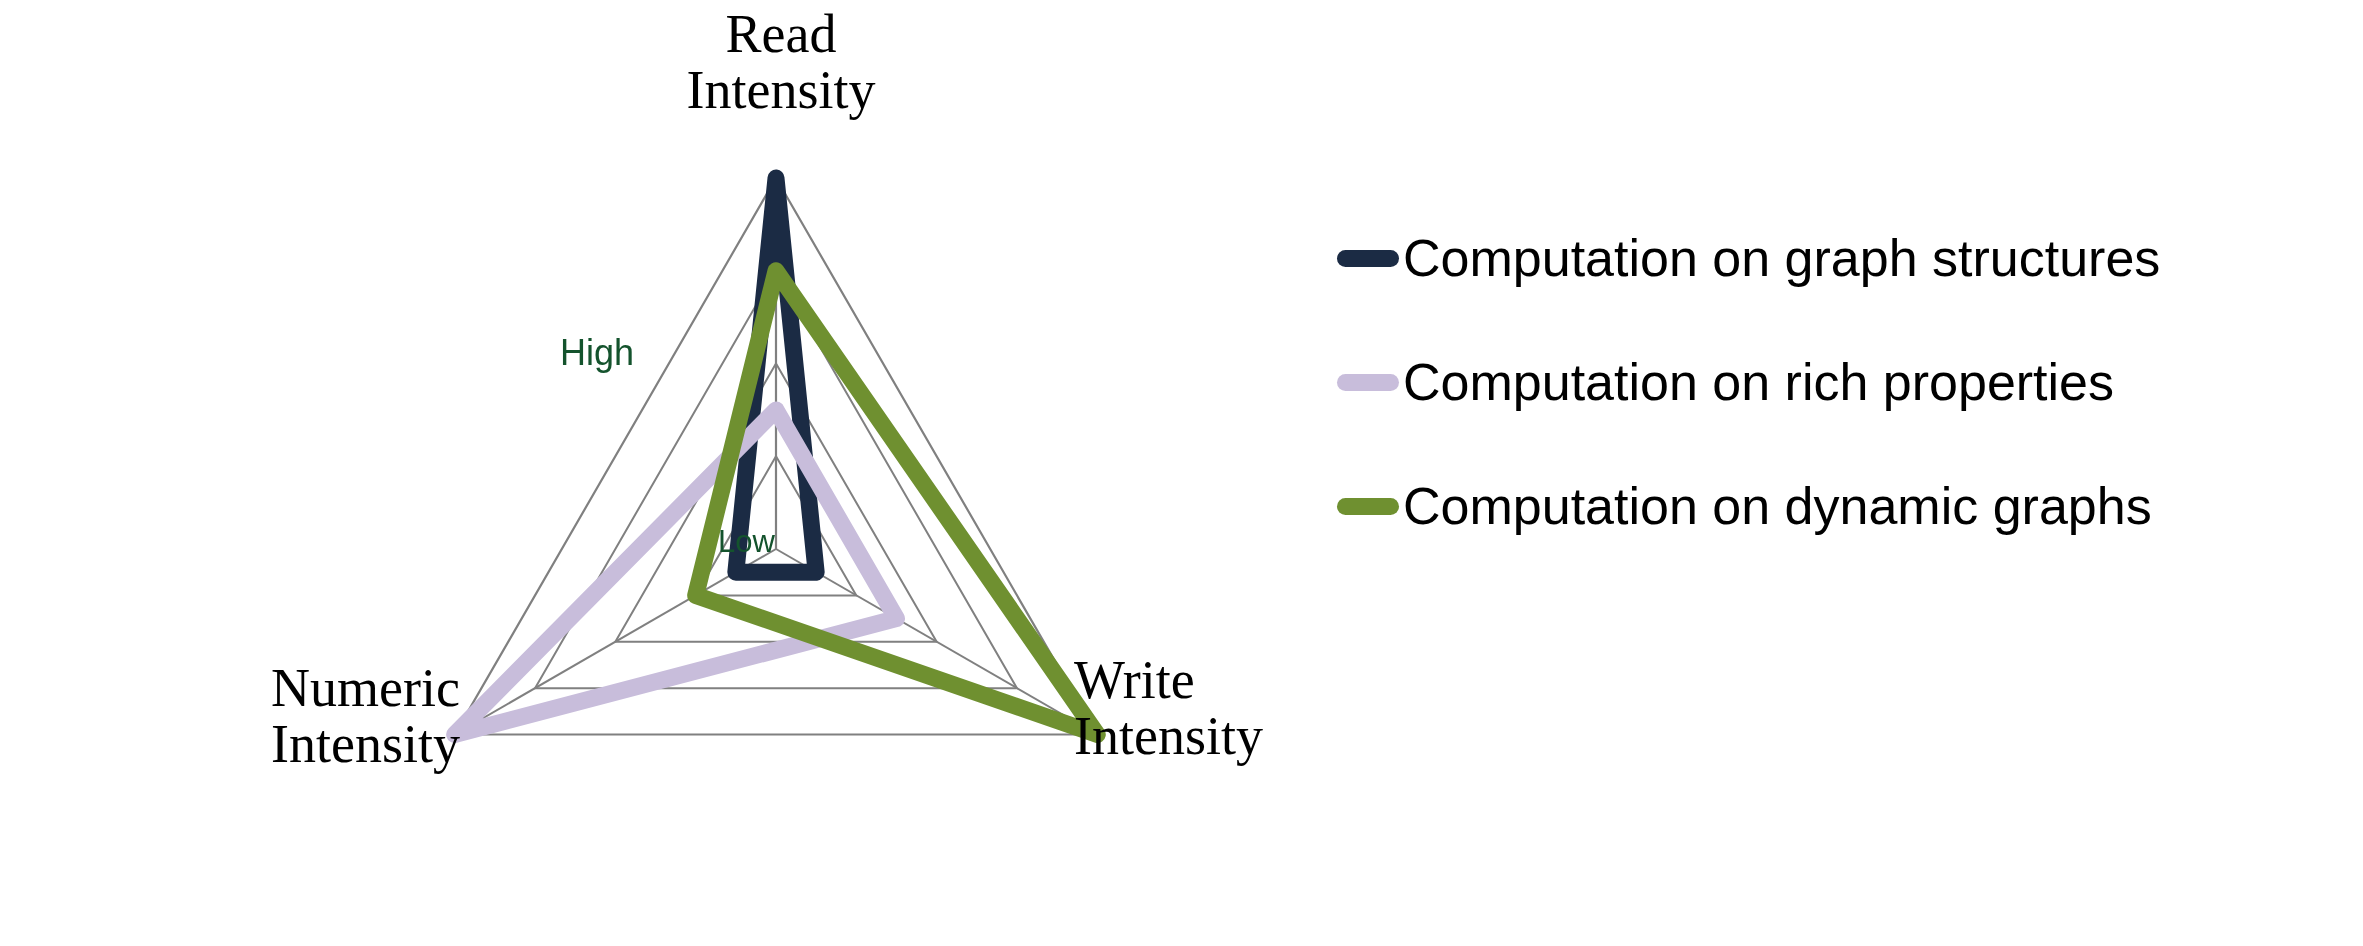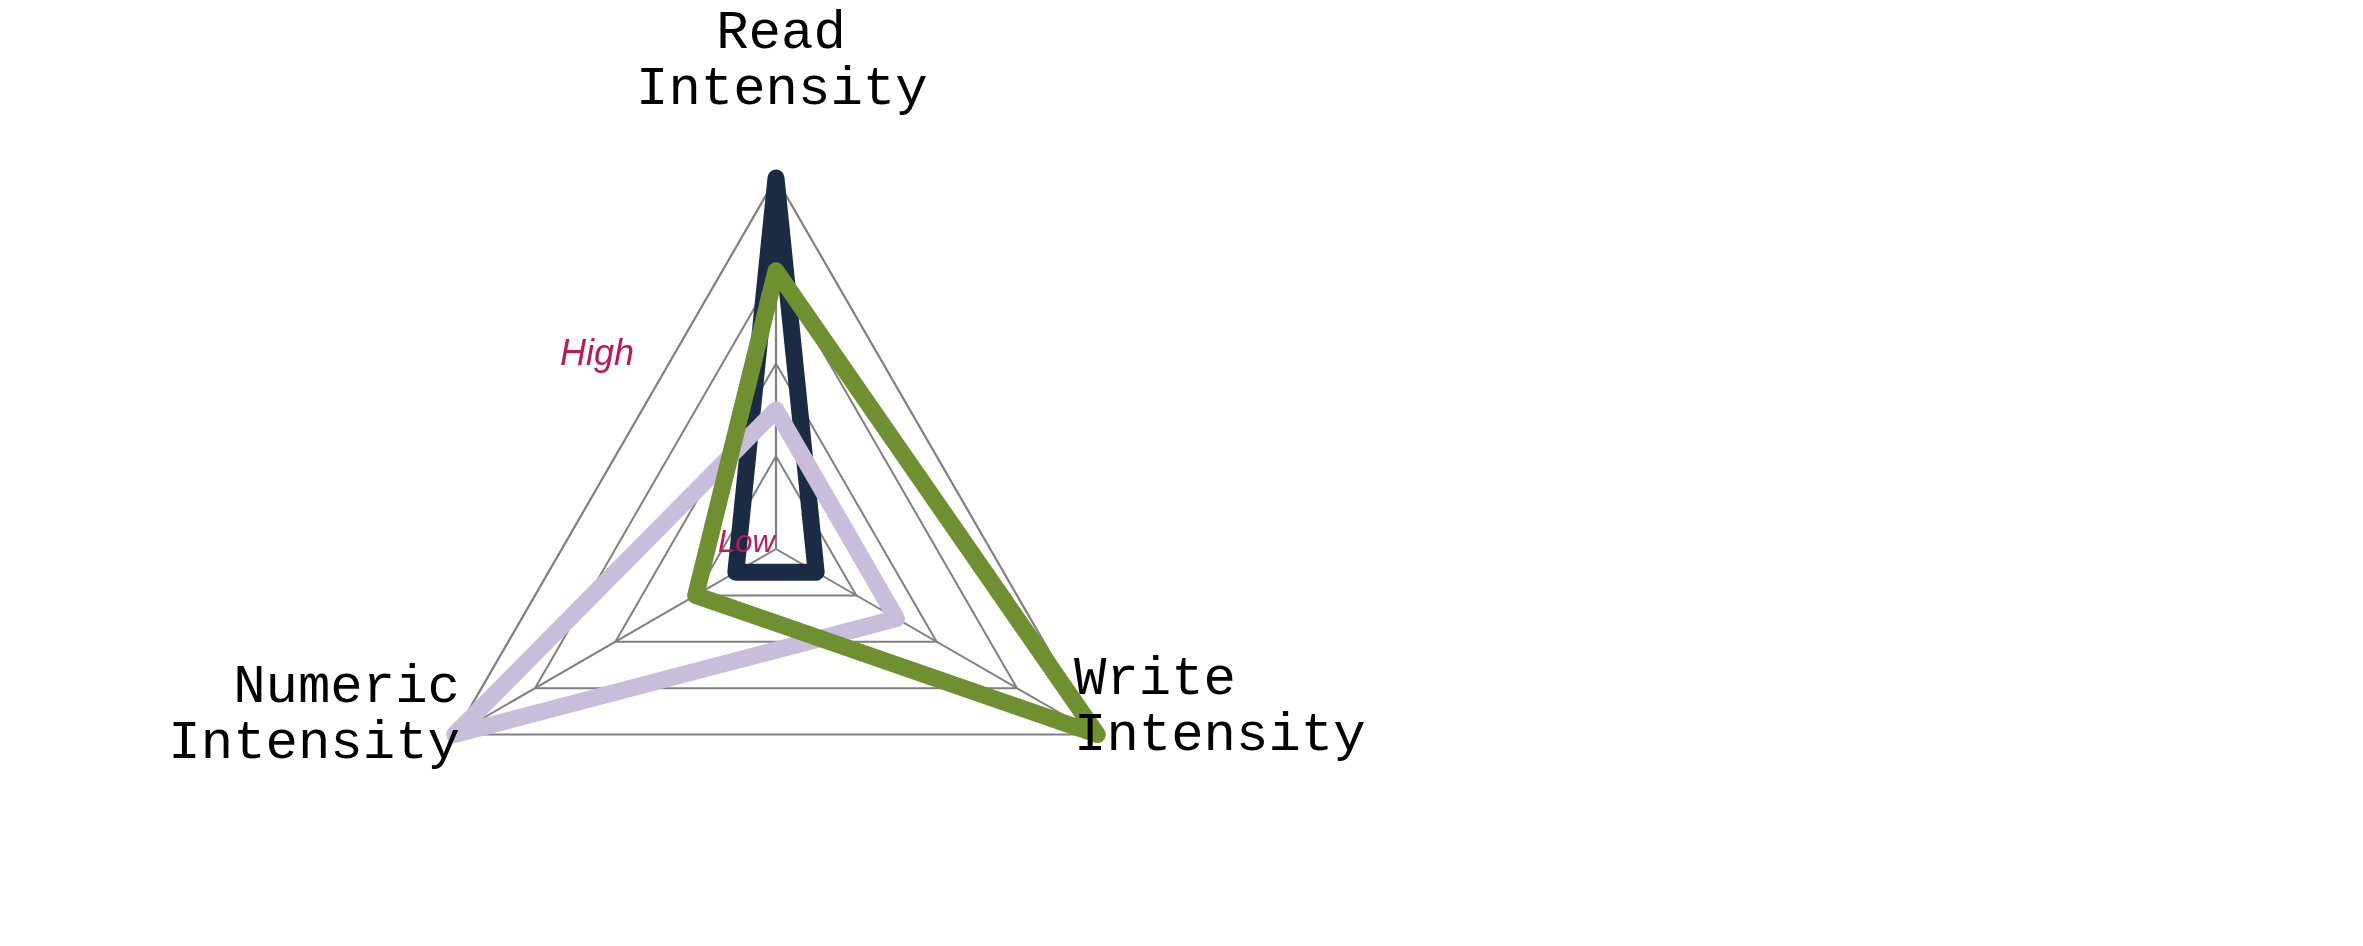--- a/index.html
+++ b/index.html
@@ -22,21 +22,21 @@
   }
   #radar-svg {
     position: absolute;
     left: 0;
     top: 0;
     width: 1400px;
     height: 946px;
   }
   .axis-title {
     position: absolute;
-    font-family: Liberation Mono, monospace;
+    font-family: Liberation Serif, serif;
     font-size: 54px;
     line-height: 1.04;
     color: #000000;
     white-space: pre-line;
     text-align: center;
     font-weight: 400;
   }
   #axis-title-read {
     left: 636px;
     top: 6px;
@@ -51,23 +51,22 @@
   #axis-title-numeric {
     left: 150px;
     top: 652px;
     width: 310px;
     text-align: right;
     margin-top: 8px;
   }
   .scale-label {
     position: absolute;
     font-family: "Liberation Sans", sans-serif;
-    color: #be185d;
+    color: #14532d;
     font-weight: 400;
-    font-style: italic;
   }
   #scale-label-high {
     left: 560px;
     top: 332px;
     font-size: 36px;
   }
   #scale-label-low {
     left: 718px;
     top: 524px;
     font-size: 31px;
@@ -129,14 +128,28 @@
   <div class="axis-title" id="axis-title-write">Write
 Intensity</div>
 
   <div class="axis-title" id="axis-title-numeric">Numeric
 Intensity</div>
 
   <div class="scale-label" id="scale-label-high">High</div>
 
   <div class="scale-label" id="scale-label-low">Low</div>
 
+  <div id="legend">
+      <div class="legend-item">
+        <span class="legend-swatch" style="background: rgb(27, 43, 68);"></span>
+        <span class="legend-label">Computation on graph structures</span>
+      </div>
+      <div class="legend-item">
+        <span class="legend-swatch" style="background: rgb(200, 189, 219);"></span>
+        <span class="legend-label">Computation on rich properties</span>
+      </div>
+      <div class="legend-item">
+        <span class="legend-swatch" style="background: rgb(111, 144, 48);"></span>
+        <span class="legend-label">Computation on dynamic graphs</span>
+      </div>
+    </div>
 
 </div>
 
 </body></html>

